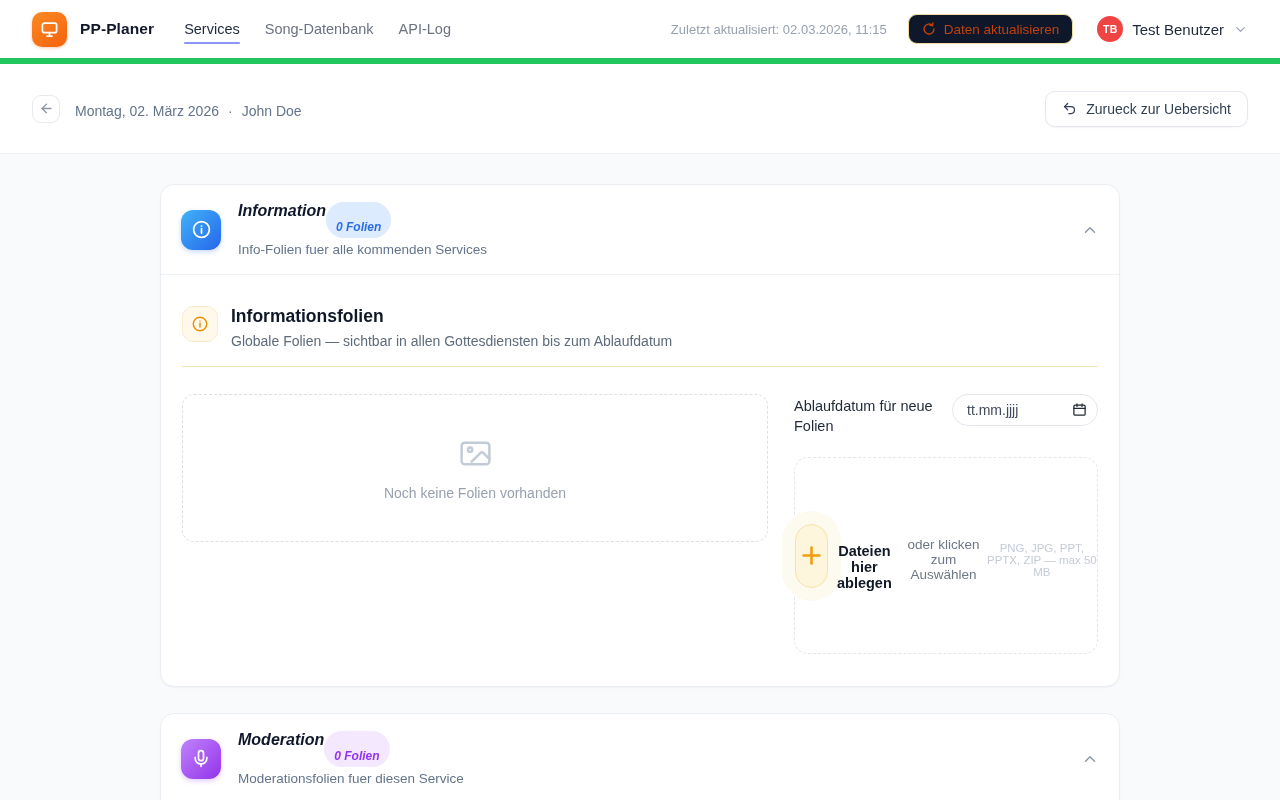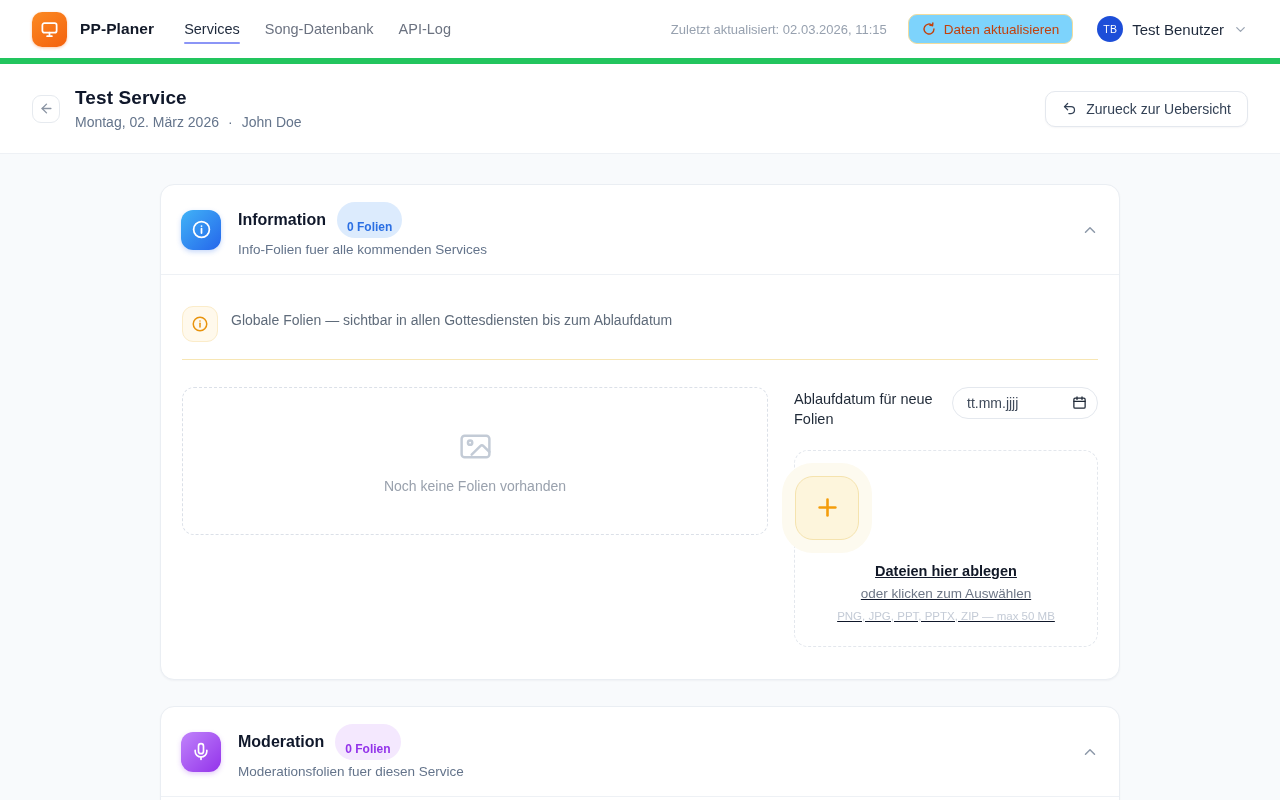--- a/index.html
+++ b/index.html
@@ -31,28 +31,28 @@
   }
   .nav-link.active{ color:#1e293b; font-weight:500; }
   .nav-link.active::after{
     content:""; position:absolute; left:0; right:0; bottom:17px;
     height:2px; border-radius:2px; background:#8b95f6;
   }
   .topbar-right{ margin-left:auto; display:flex; align-items:center; }
   .last-updated{ font-size:13px; color:#97a1af; margin-right:21px; }
   .refresh-btn{
     display:flex; align-items:center; gap:8px; height:30px; padding:0 13px;
-    background:#7dd3fc; border:1px solid #f1dc9d; border-radius:9px;
+    background:#0f172a; border:1px solid #f1dc9d; border-radius:9px;
     color:#c2410c; font-size:13.5px; font-weight:500; cursor:pointer;
     font-family:inherit;
   }
   .user-menu{ display:flex; align-items:center; gap:9px; margin-left:24px; cursor:pointer; }
   .avatar{
-    width:26px; height:26px; border-radius:50%; background:#1d4ed8;
-    color:#fff; font-size:10.5px; font-weight:400;
+    width:26px; height:26px; border-radius:50%; background:#ef4444;
+    color:#fff; font-size:10.5px; font-weight:700;
     display:flex; align-items:center; justify-content:center; letter-spacing:.3px;
   }
   .user-name{ font-size:15px; color:#1e293b; font-weight:500; }
 
   
   .page-header{
     height:90px; background:#fff; border-bottom:1px solid #eef1f5;
     display:flex; align-items:center; padding:0 32px;
   }
   .back-btn{
@@ -79,21 +79,21 @@
   .card + .card{ margin-top:26px; }
   .card-header{
     display:flex; align-items:center; padding:17px 20px; cursor:pointer;
   }
   .card-icon{
     width:40px; height:40px; border-radius:12px; flex:none;
     display:flex; align-items:center; justify-content:center; margin-right:17px;
   }
   .card-icon.blue{ background:linear-gradient(135deg,#41b3f7,#2566eb); box-shadow:0 2px 5px rgba(37,102,235,.25); }
   .card-icon.purple{ background:linear-gradient(135deg,#c083fb,#9333ea); box-shadow:0 2px 5px rgba(147,51,234,.25); }
-  .card-title-row{ display:flex; align-items:center; gap:11px; }
+  .card-title-row{ display:flex; gap:0;font-style:italic; }
   .card-title{ font-size:16px; font-weight:700; color:#0f172a; }
   .badge{
     font-size:12px; font-weight:600; padding:18px 10px 4px; border-radius:999px;
   }
   .badge.blue{ background:#dcebfd; color:#2b6fe3; }
   .badge.purple{ background:#f4e8fe; color:#9333ea; }
   .card-subtitle{ margin-top:4px; font-size:13.5px; color:#64748b; }
   .chevron{ margin-left:auto; color:#8d99a9; cursor:pointer; }
   .card-divider{ height:1px; background:#eef1f5; }
   .card-body{ padding:31px 21px 32px; }
@@ -124,22 +124,22 @@
   .date-input{
     width:146px; height:32px; border:1px solid #e4e8ee; border-radius:16px;
     background:#fff; padding:0 32px 0 14px; font-size:14px; color:#1f2937;
     font-family:inherit; outline:none;
   }
   .date-input::placeholder{ color:#3f4a5a; }
   .calendar-icon{ position:absolute; right:11px; top:8px; color:#1f2937; pointer-events:none; }
 
   .dropzone{
     margin-top:21px; height:197px; border:1.5px dashed #e3e7ed; border-radius:14px;
-    display:flex; flex-direction:column; justify-content:center;
-    cursor:pointer; text-align:center;text-decoration:underline;
+    display:flex; flex-direction:row; align-items:center; justify-content:center;
+    cursor:pointer; text-align:center;
   }
   .plus-tile{
     width:64px; height:64px; border-radius:18px;
     background:#fdf5dc; border:1px solid #f5e3ae; color:#f49d0b;
     display:flex; align-items:center; justify-content:center;
     box-shadow:0 0 0 13px #fdfaef;
   }
   .drop-title{ margin-top:23px; font-size:14.5px; font-weight:700; color:#111827; }
   .drop-sub{ margin-top:7px; font-size:13.5px; color:#6e7787; }
   .drop-hint{ margin-top:9px; font-size:11.5px; color:#c4cbd6; }
@@ -193,21 +193,20 @@
 <section class="page-header">
   <button class="back-btn">
     <span>
       <svg width="15" height="15" viewBox="0 0 24 24" fill="none" stroke="currentColor" stroke-width="2.2" stroke-linecap="round" stroke-linejoin="round">
           <path d="M19 12H5"></path>
           <path d="m12 19-7-7 7-7"></path>
         </svg>
     </span>
   </button>
   <div>
-    <div class="page-title">Test Service</div>
     <div class="page-subtitle">
       <span>Montag, 02. März 2026</span>
       <span>·</span>
       <span>John Doe</span>
     </div>
   </div>
   <button class="overview-btn">
     <span>
       <svg width="15" height="15" viewBox="0 0 24 24" fill="none" stroke="currentColor" stroke-width="2" stroke-linecap="round" stroke-linejoin="round">
           <path d="M9 14 4 9l5-5"></path>
@@ -249,20 +248,21 @@
     <div class="card-body">
       <div class="section-head">
         <div class="section-icon">
           <svg width="18" height="18" viewBox="0 0 24 24" fill="none" stroke="currentColor" stroke-width="2" stroke-linecap="round" stroke-linejoin="round">
             <circle cx="12" cy="12" r="9"></circle>
               <path d="M12 11v5"></path>
               <path d="M12 8h.01"></path>
           </svg>
         </div>
         <div>
+          <div class="section-title">Informationsfolien</div>
           <div class="section-sub">Globale Folien — sichtbar in allen Gottesdiensten bis zum Ablaufdatum</div>
         </div>
       </div>
       <div class="amber-divider"></div>
 
       <div class="body-row">
         <div class="empty-box">
           <span>
             <svg width="37" height="37" viewBox="0 0 24 24" fill="none" stroke="currentColor" stroke-width="1.6" stroke-linecap="round" stroke-linejoin="round">
               <rect x="3" y="5" width="18" height="14" rx="2"></rect>

